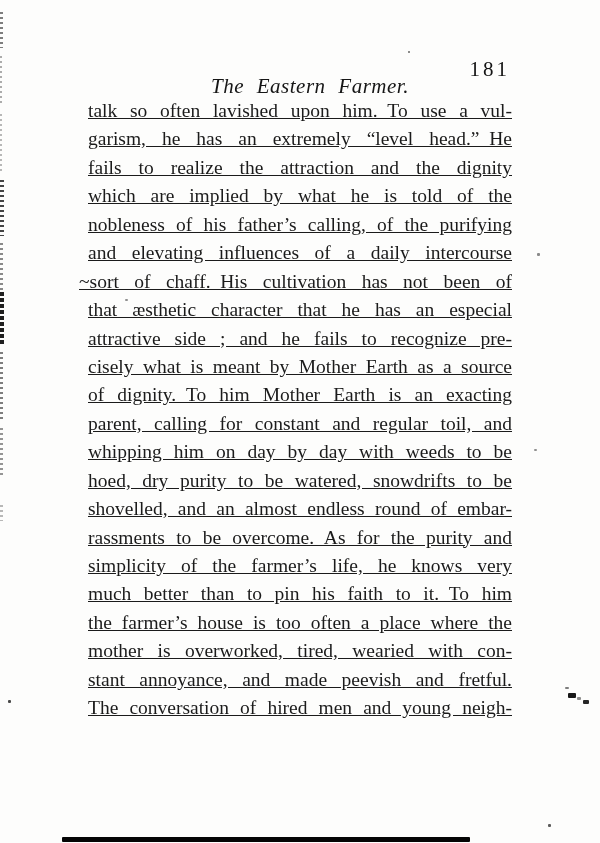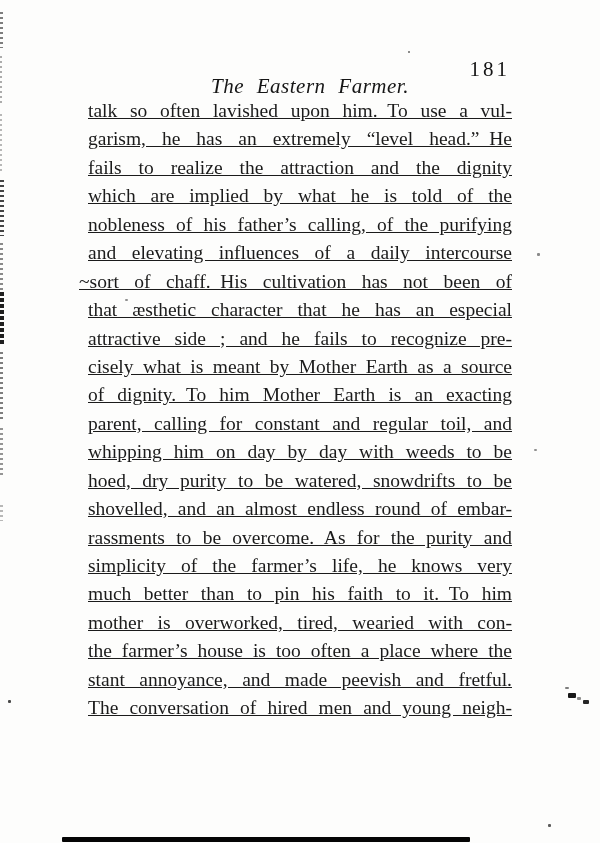--- a/index.html
+++ b/index.html
@@ -103,22 +103,22 @@
       <div class="line">attractive side ; and he fails to recognize pre-</div>
       <div class="line">cisely what is meant by Mother Earth as a source</div>
       <div class="line">of dignity. To him Mother Earth is an exacting</div>
       <div class="line">parent, calling for constant and regular toil, and</div>
       <div class="line">whipping him on day by day with weeds to be</div>
       <div class="line">hoed, dry purity to be watered, snowdrifts to be</div>
       <div class="line">shovelled, and an almost endless round of embar-</div>
       <div class="line">rassments to be overcome. As for the purity and</div>
       <div class="line">simplicity of the farmer’s life, he knows very</div>
       <div class="line">much better than to pin his faith to it. To him</div>
+      <div class="line">the farmer’s house is too often a place where the</div>
       <div class="line">mother is overworked, tired, wearied with con-</div>
-      <div class="line">the farmer’s house is too often a place where the</div>
       <div class="line">stant annoyance, and made peevish and fretful.</div>
       <div class="line">The conversation of hired men and young neigh-</div>
     </div>
 
   <div class="dash d1"></div>
   <div class="dash d2"></div>
   <div class="dash d3"></div>
   <div class="dash d4"></div>
   <div class="dash d5"></div>
   <div class="dash d6"></div>

